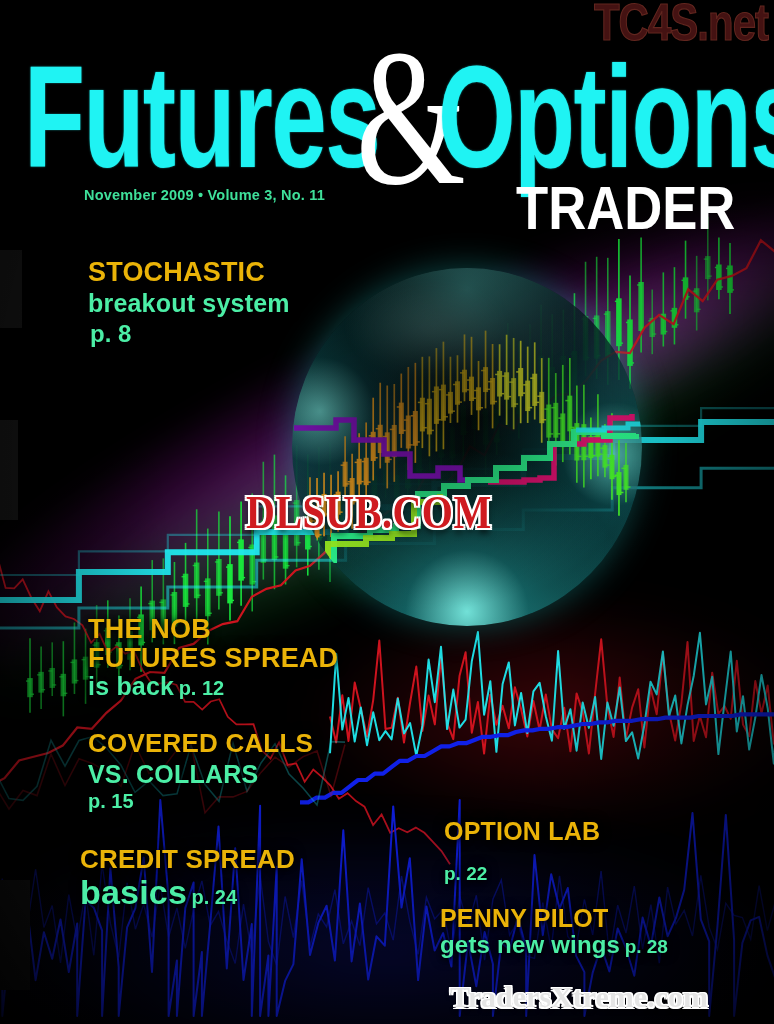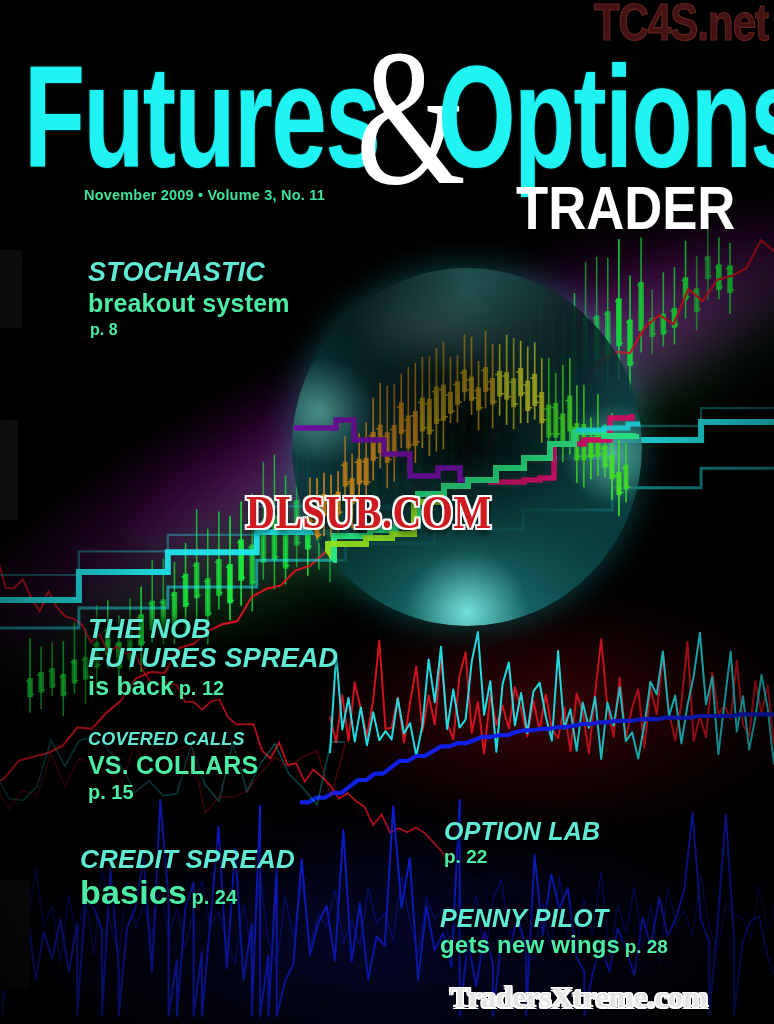--- a/index.html
+++ b/index.html
@@ -133,65 +133,64 @@
     font-weight:bold;font-size:14.5px;letter-spacing:.2px;
     color:#3fe09a;
   }
 
   
   .cl{position:absolute;line-height:1.07;}
   .cl .hd{
     display:block;
     font-family:"Liberation Sans", sans-serif;
     font-weight:bold;
-    color:#5eead4;
+    color:#eab308;
     letter-spacing:.2px;
     text-shadow:0 1px 5px rgba(0,0,0,.95),0 0 12px rgba(0,0,0,.9);
-    font-style:italic;
   }
   .cl .sub{
     display:block;
     font-family:"Liberation Sans", sans-serif;
     font-weight:bold;
     color:#4ceea6;
     letter-spacing:.2px;
     text-shadow:0 1px 5px rgba(0,0,0,.95),0 0 12px rgba(0,0,0,.9);
   }
   .cl .pg{
     font-family:"Liberation Sans", sans-serif;
     font-weight:bold;
     color:#4ceea6;
     text-shadow:0 1px 5px rgba(0,0,0,.95),0 0 12px rgba(0,0,0,.9);
   }
 
   #cl-stochastic{left:88px;top:258px;}
   #cl-stochastic .hd{font-size:27px;}
   #cl-stochastic .sub{font-size:25px;margin-top:3px;}
   #cl-stochastic .pgline{margin-top:4px;padding-left:2px;}
-  #cl-stochastic .pg{font-size:16px;}
+  #cl-stochastic .pg{font-size:24px;}
 
   #cl-nob{left:88px;top:615px;}
   #cl-nob .hd{font-size:27px;}
   #cl-nob .sub{font-size:25px;margin-top:4px;}
   #cl-nob .pg{font-size:20px;}
 
   #cl-covered{left:88px;top:730px;}
-  #cl-covered .hd{font-size:18px;}
+  #cl-covered .hd{font-size:26px;}
   #cl-covered .sub{font-size:25px;margin-top:3px;}
   #cl-covered .pgline{margin-top:3px;}
   #cl-covered .pg{font-size:20px;}
 
   #cl-credit{left:80px;top:846px;}
   #cl-credit .hd{font-size:26px;}
   #cl-credit .sub{font-size:34px;margin-top:4px;}
   #cl-credit .pg{font-size:20px;}
 
   #cl-optionlab{left:444px;top:818px;}
   #cl-optionlab .hd{font-size:25px;}
-  #cl-optionlab .pgline{margin-top:2px;}
+  #cl-optionlab .pgline{margin-top:19px;}
   #cl-optionlab .pg{font-size:19px;}
 
   #cl-penny{left:440px;top:905px;}
   #cl-penny .hd{font-size:25px;}
   #cl-penny .sub{font-size:24px;margin-top:4px;}
   #cl-penny .pg{font-size:19px;}
 
   
   .wm-tc4s{
     position:absolute;right:6px;top:-6px;

